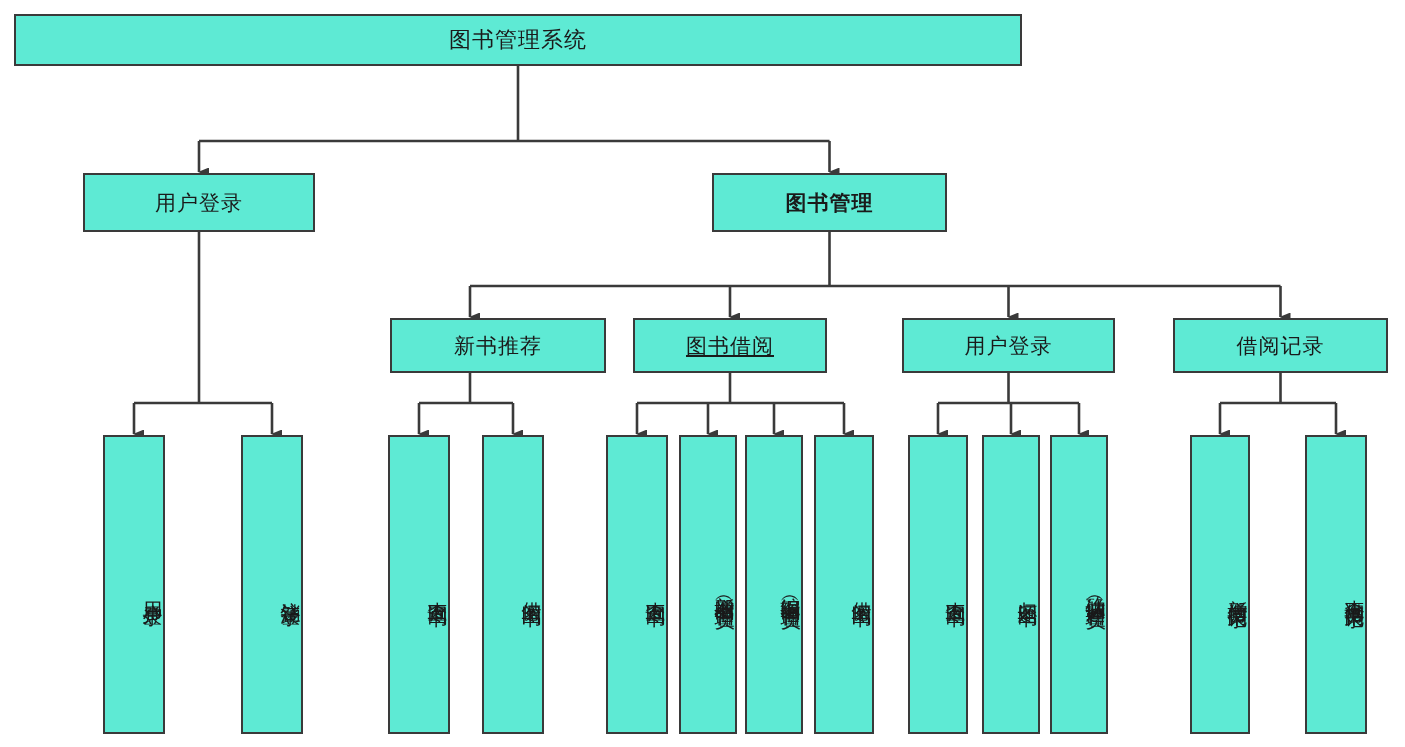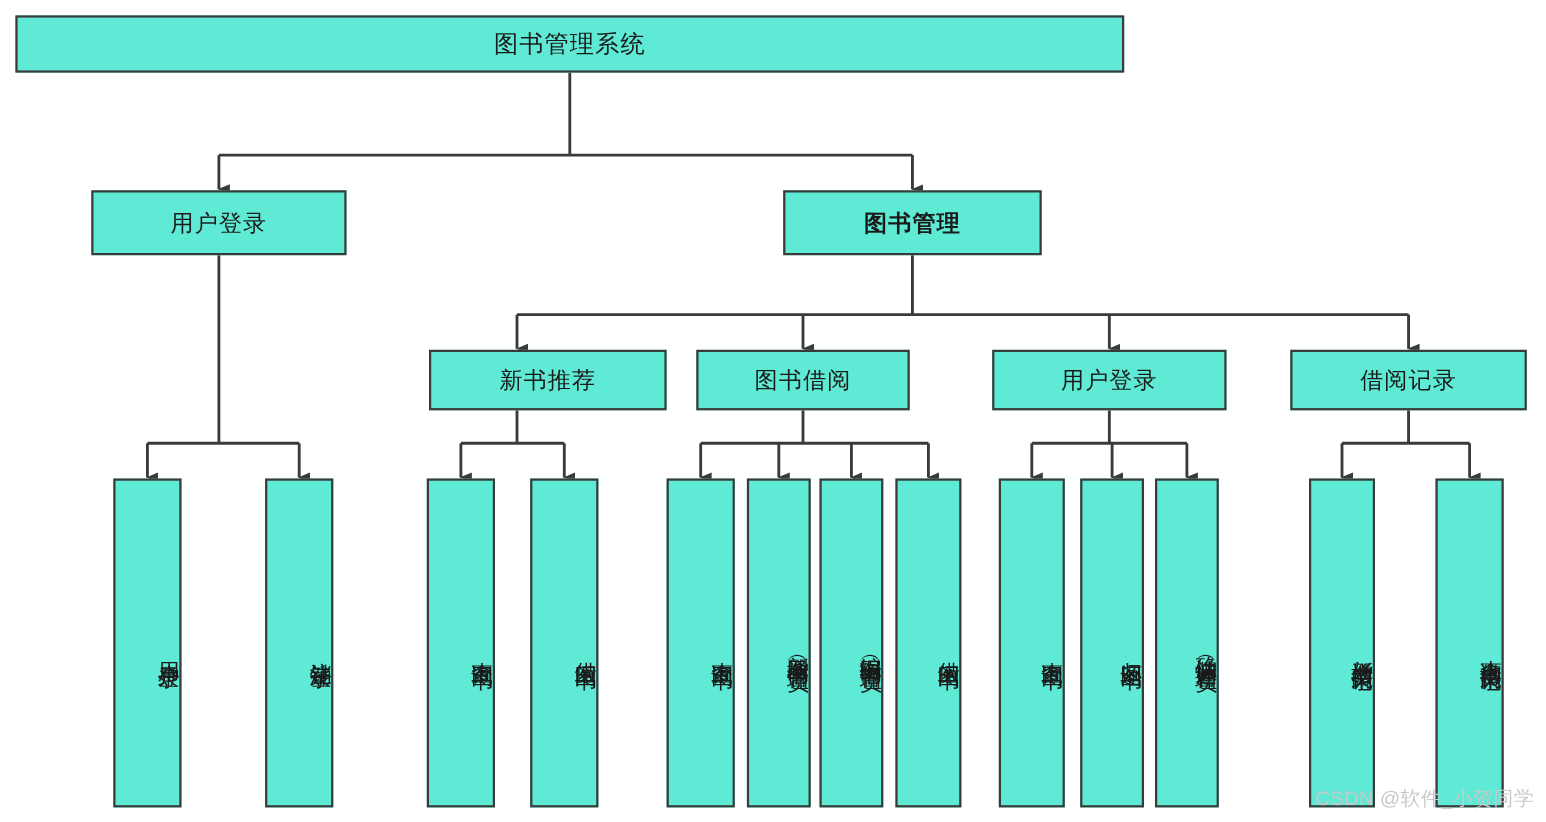--- a/index.html
+++ b/index.html
@@ -120,21 +120,21 @@
       </div>
       <div class="node horiz" style="left: 83px; top: 173px; width: 232px; height: 59px;">
         <span class="htext">用户登录</span>
       </div>
       <div class="node horiz" style="left: 712px; top: 173px; width: 235px; height: 59px; font-weight: bold;">
         <span class="htext">图书管理</span>
       </div>
       <div class="node horiz" style="left: 362px; top: 318px; width: 216px; height: 55px; margin-left: 28px;">
         <span class="htext">新书推荐</span>
       </div>
-      <div class="node horiz" style="left: 633px; top: 318px; width: 194px; height: 55px;">
+      <div class="node horiz" style="left: 633px; top: 318px; width: 194px; height: 55px; text-decoration: underline;">
         <span class="htext">图书借阅</span>
       </div>
       <div class="node horiz" style="left: 902px; top: 318px; width: 213px; height: 55px;">
         <span class="htext">用户登录</span>
       </div>
       <div class="node horiz" style="left: 1173px; top: 318px; width: 215px; height: 55px; font-family: Liberation Serif, serif;">
         <span class="htext">借阅记录</span>
       </div>
       <div class="node vert" style="left: 103px; top: 435px; width: 62px; height: 299px;">
         <span class="vtext">用户登录</span>
@@ -170,15 +170,14 @@
         <span class="vtext">确认归还（管理员）</span>
       </div>
       <div class="node vert" style="left: 1190px; top: 435px; width: 60px; height: 299px;">
         <span class="vtext">新增借阅记录</span>
       </div>
       <div class="node vert" style="left: 1305px; top: 435px; width: 62px; height: 299px;">
         <span class="vtext">查询借阅记录</span>
       </div>
     </div>
 
-  <div class="watermark" style="left:1196px; top:714px;">CSDN @软件_小贺同学</div>
 
 </div>
 
 </body></html>

